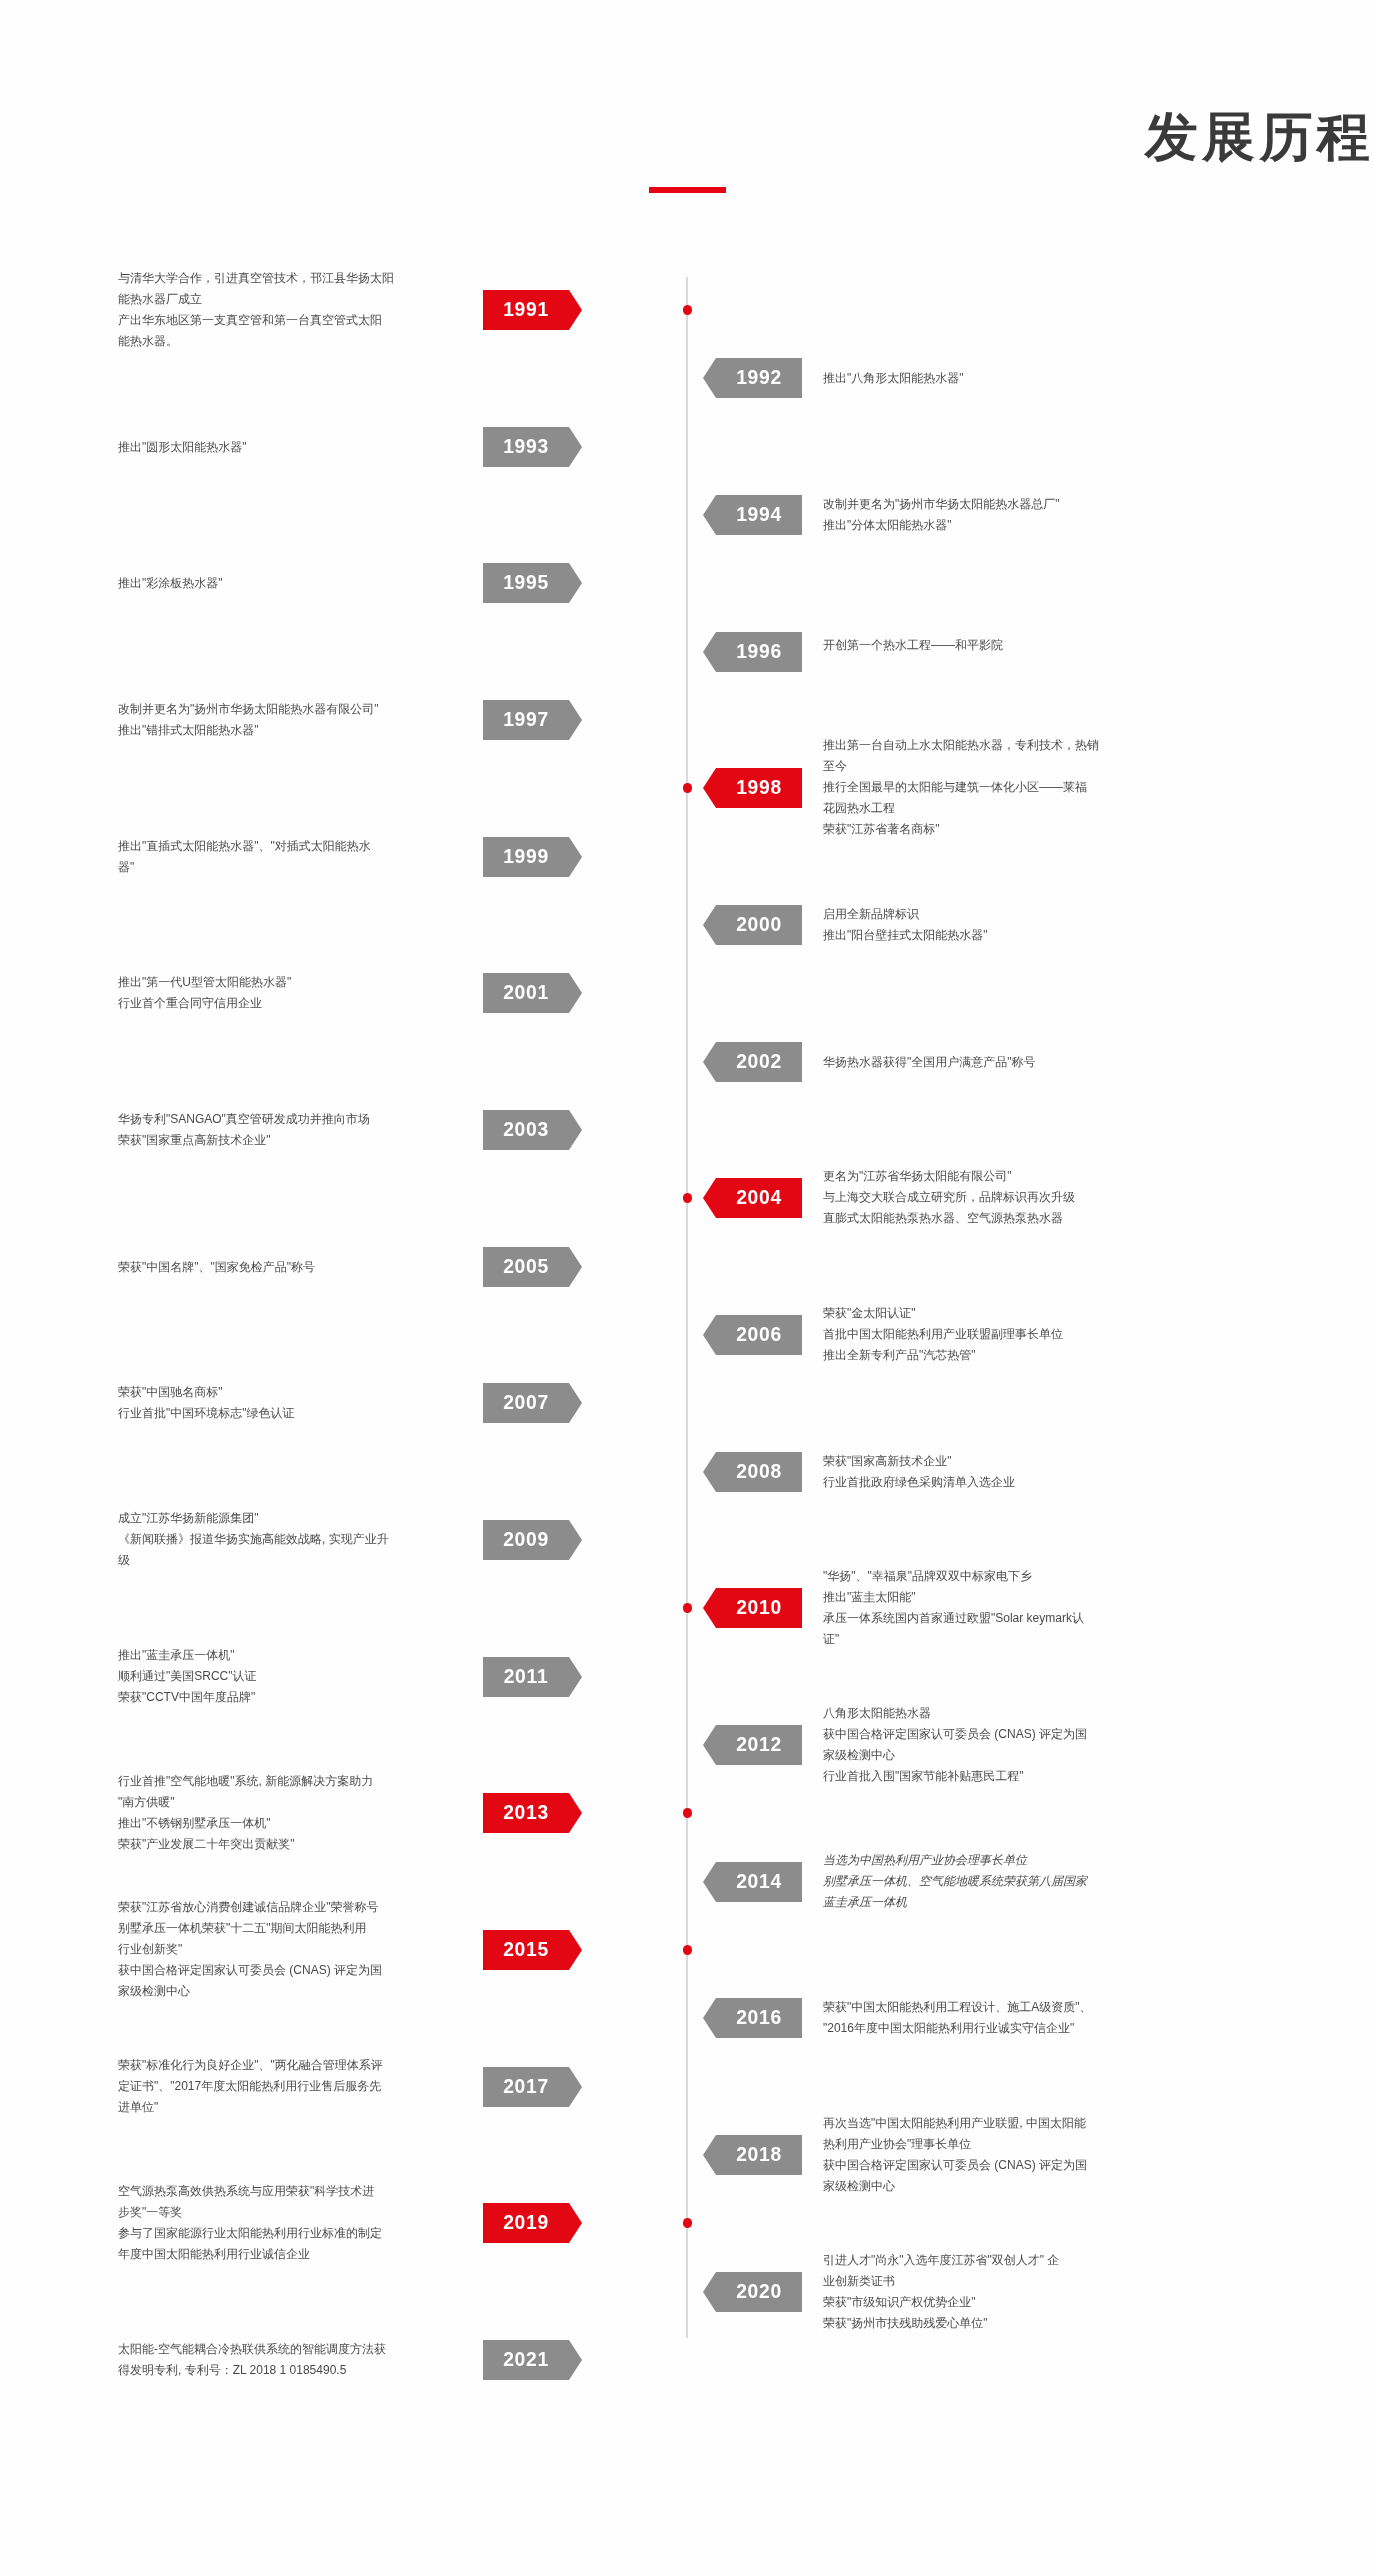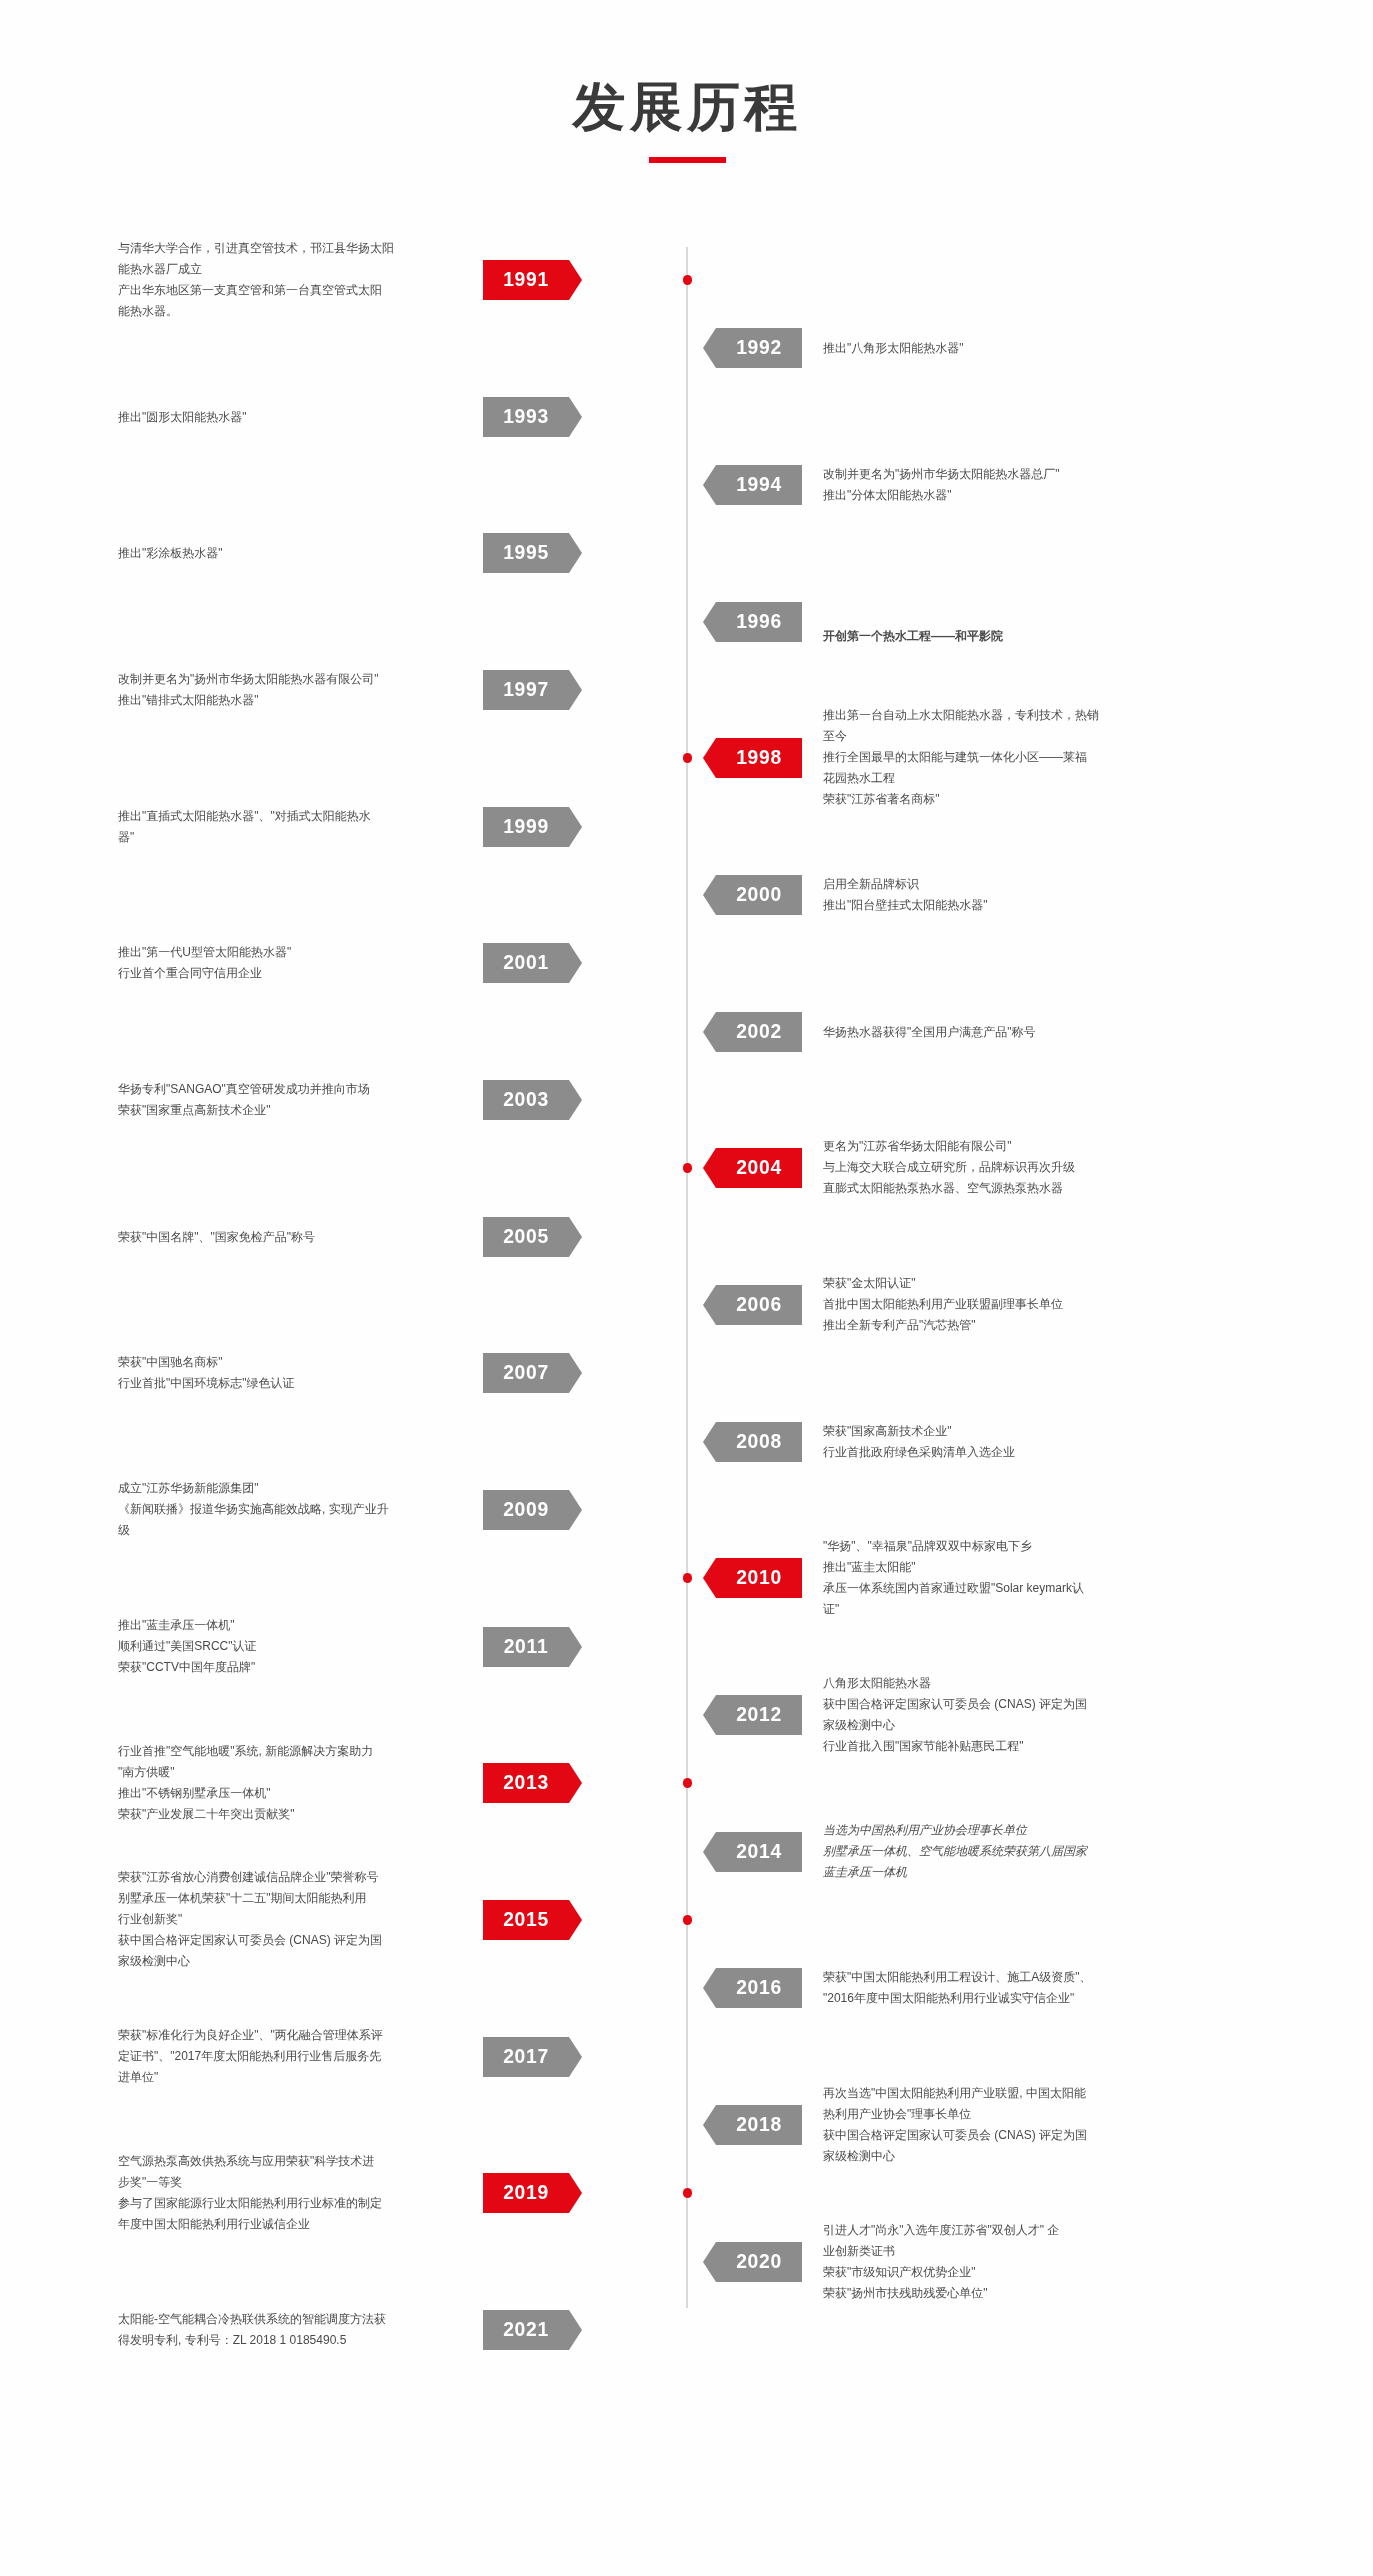--- a/index.html
+++ b/index.html
@@ -16,22 +16,22 @@
     overflow: hidden;
   }
   .page {
     width: 1374px;
     height: 2576px;
     position: relative;
     background: #fefefe;
   }
   
   .header {
-    padding-top: 80px;
-    text-align: center;
+    padding-top: 110px;
+    text-align: right;
   }
   .header .title {
     font-size: 53px;
     font-weight: bold;
     color: #3a3a3a;
     letter-spacing: 4.3px;
     line-height: 1;
   }
   .header .rule {
     width: 77px;
@@ -194,21 +194,21 @@
         </div>
         <div class="txt" style="top: 9.4px;">
           <p>推出"彩涂板热水器"</p>
         </div>
       </div>
       <div class="row right" style="top: 355px;">
         <div class="chip">
           <span>1996</span>
           <span class="arrow"></span>
         </div>
-        <div class="txt" style="top: 24px; font-weight: bold;">
+        <div class="txt" style="top: 3px;">
           <p>开创第一个热水工程——和平影院</p>
         </div>
       </div>
       <div class="row left" style="top: 423px;">
         <div class="chip">
           <span>1997</span>
           <span class="arrow"></span>
         </div>
         <div class="txt" style="top: -1.3px;">
           <p>改制并更名为"扬州市华扬太阳能热水器有限公司"</p>

